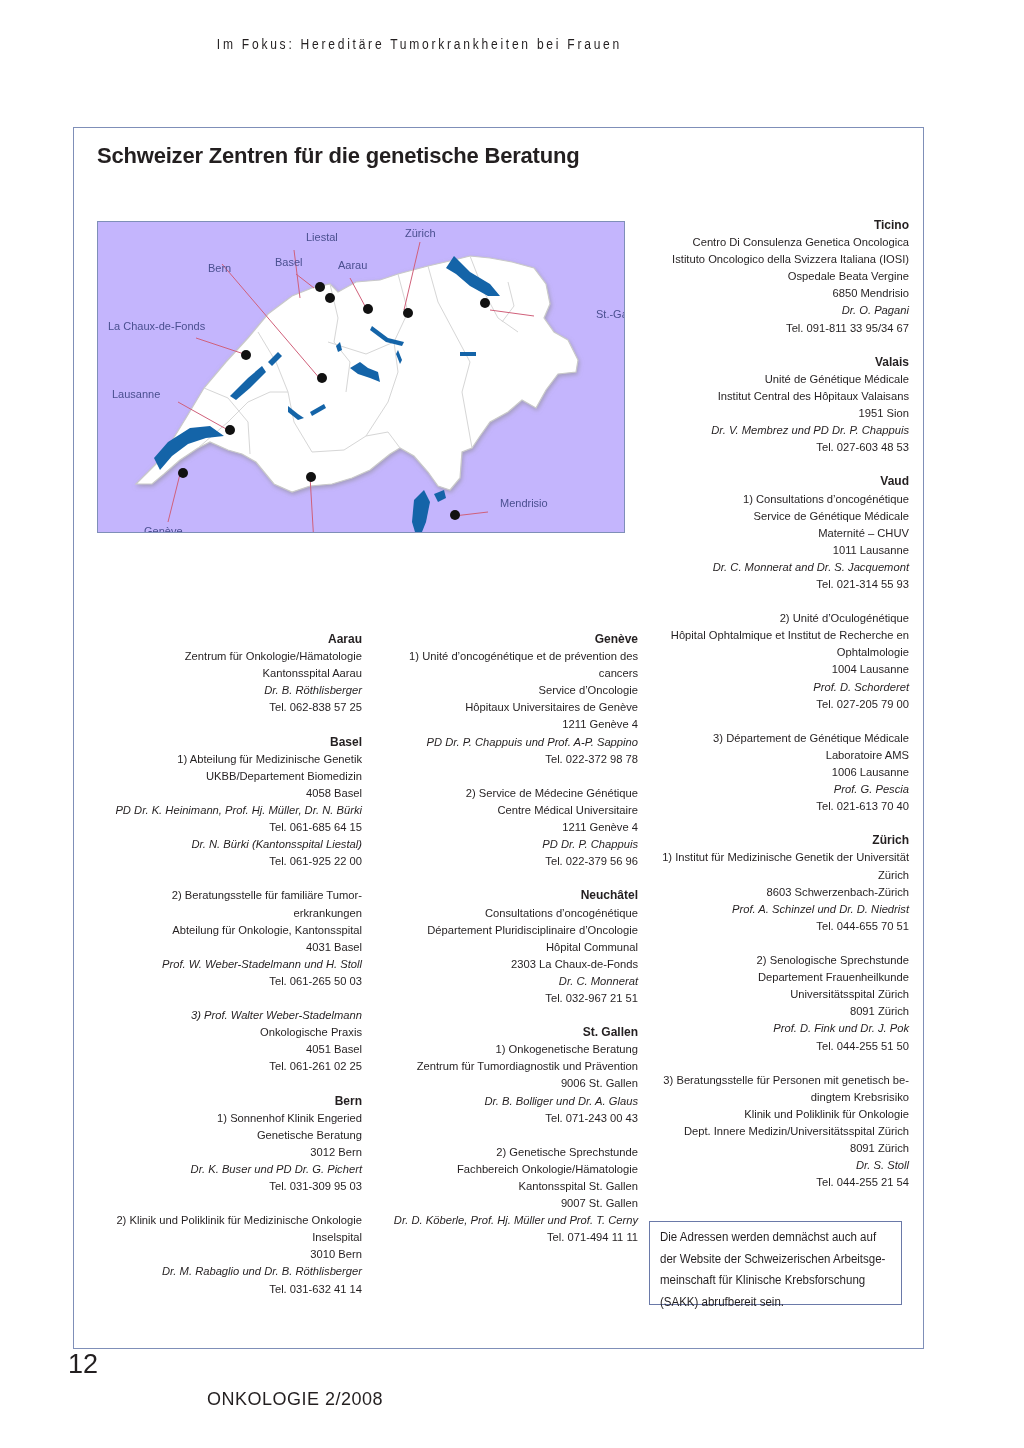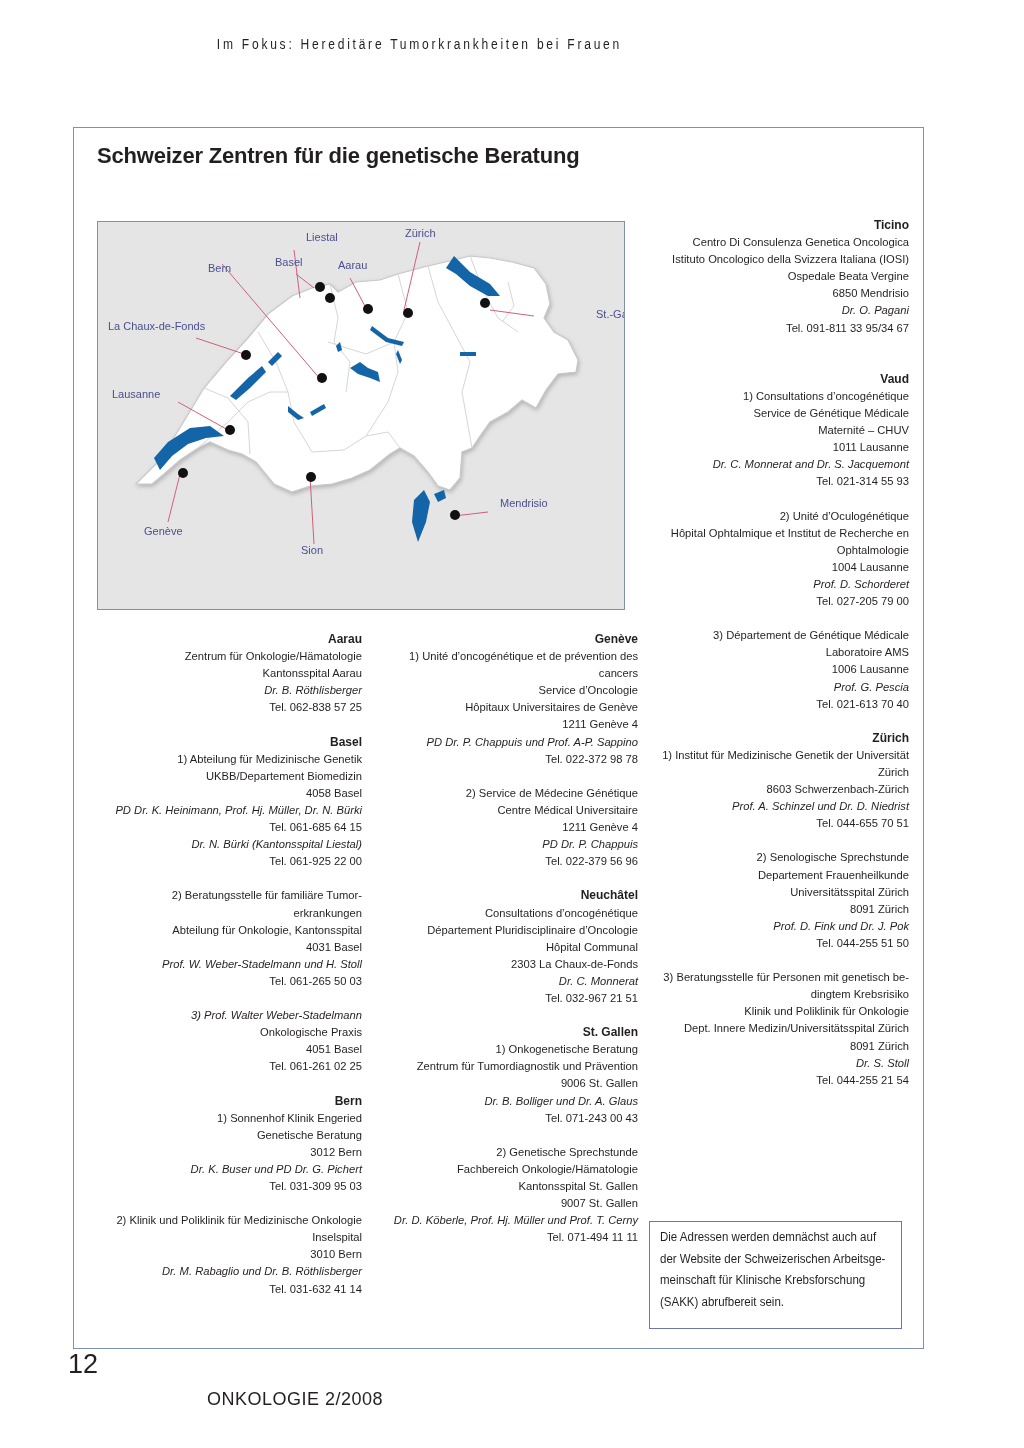--- a/index.html
+++ b/index.html
@@ -5,35 +5,35 @@
   html, body { margin: 0; padding: 0; background: #ffffff; }
   body { width: 1024px; height: 1448px; position: relative; overflow: hidden;
          font-family: "Liberation Sans", sans-serif; color: #231f20; }
   .running-head { position: absolute; top: 36px; left: 0; width: 622px; text-align: right;
          font-family: "Liberation Sans Narrow", "Liberation Sans", sans-serif; font-size: 14px;
          letter-spacing: 3.2px; color: #231f20; transform: scaleX(0.86); transform-origin: right center; }
   .frame { position: absolute; left: 73px; top: 127px; width: 851px; height: 1222px;
            border: 1.5px solid #7f8fb8; box-sizing: border-box; }
   .title { position: absolute; left: 97px; top: 141px; width: 560px; font-size: 22px; line-height: 29px;
            font-weight: bold; color: #231f20; letter-spacing: -0.2px; }
-  .map { position: absolute; left: 97px; top: 221px; width: 528px; height: 389px;
-         border: 1.5px solid #7f8fb8; box-sizing: border-box; background: #e5e5e5; overflow: hidden; }
+  .map { position: absolute; left: 97px; top: 221px; width: 528px; height: 312px;
+         border: 1.5px solid #7f8fb8; box-sizing: border-box; background: #c4b5fd; overflow: hidden; }
   .map svg { position: absolute; left: 0; top: 0; }
   .city-label { position: absolute; font-size: 11px; color: #4a4f8f; white-space: nowrap;
                 font-family: "Liberation Sans", sans-serif; }
   .col { position: absolute; font-size: 11.2px; line-height: 17.1px; color: #231f20; }
   .col .entry { margin-bottom: 0; text-align: right; }
   .col .region { font-weight: bold; font-size: 12px; line-height: 17.1px; }
   .col .line { white-space: nowrap; }
   .col .italic { font-style: italic; }
   .col .gap { height: 17.1px; }
   .col-1 { left: 97px; top: 631px; width: 265px; }
   .col-2 { left: 373px; top: 631px; width: 265px; }
   .col-3 { left: 649px; top: 217px; width: 260px; }
-  .note { position: absolute; left: 649px; top: 1221px; width: 253px; height: 108px;
+  .note { position: absolute; left: 649px; top: 1221px; width: 253px; height: 84px;
           border: 1.5px solid #6a79a8; box-sizing: border-box; padding: 5px 10px;
           font-family: "Liberation Sans Narrow", "Liberation Sans", sans-serif;
           font-size: 12.5px; line-height: 21.5px; color: #231f20; }
   .note span { display: block; transform: scaleX(0.92); transform-origin: left center; white-space: nowrap; }
   .page-number { position: absolute; left: 68px; top: 1349px; font-size: 27px;
                  font-family: "Liberation Sans Narrow", "Liberation Sans", sans-serif; color: #231f20; }
   .journal { position: absolute; left: 207px; top: 1389px; font-size: 18px; letter-spacing: 0.5px;
              font-family: "Liberation Sans Narrow", "Liberation Sans", sans-serif; color: #231f20; }
 </style>
 </head>
@@ -222,20 +222,28 @@
     <div class="entry">
       <div class="region">Ticino</div>
       <div class="line">Centro Di Consulenza Genetica Oncologica</div>
       <div class="line">Istituto Oncologico della Svizzera Italiana (IOSI)</div>
       <div class="line">Ospedale Beata Vergine</div>
       <div class="line">6850 Mendrisio</div>
       <div class="line italic">Dr. O. Pagani</div>
       <div class="line">Tel. 091-811 33 95/34 67</div>
     </div>
     <div class="gap"></div>
+    <div class="entry">
+      <div class="region">Valais</div>
+      <div class="line">Unité de Génétique Médicale</div>
+      <div class="line">Institut Central des Hôpitaux Valaisans</div>
+      <div class="line">1951 Sion</div>
+      <div class="line italic">Dr. V. Membrez und PD Dr. P. Chappuis</div>
+      <div class="line">Tel. 027-603 48 53</div>
+    </div>
     <div class="gap"></div>
     <div class="entry">
       <div class="region">Vaud</div>
       <div class="line">1) Consultations d’oncogénétique</div>
       <div class="line">Service de Génétique Médicale</div>
       <div class="line">Maternité – CHUV</div>
       <div class="line">1011 Lausanne</div>
       <div class="line italic">Dr. C. Monnerat and Dr. S. Jacquemont</div>
       <div class="line">Tel. 021-314 55 93</div>
       <div class="gap"></div>

